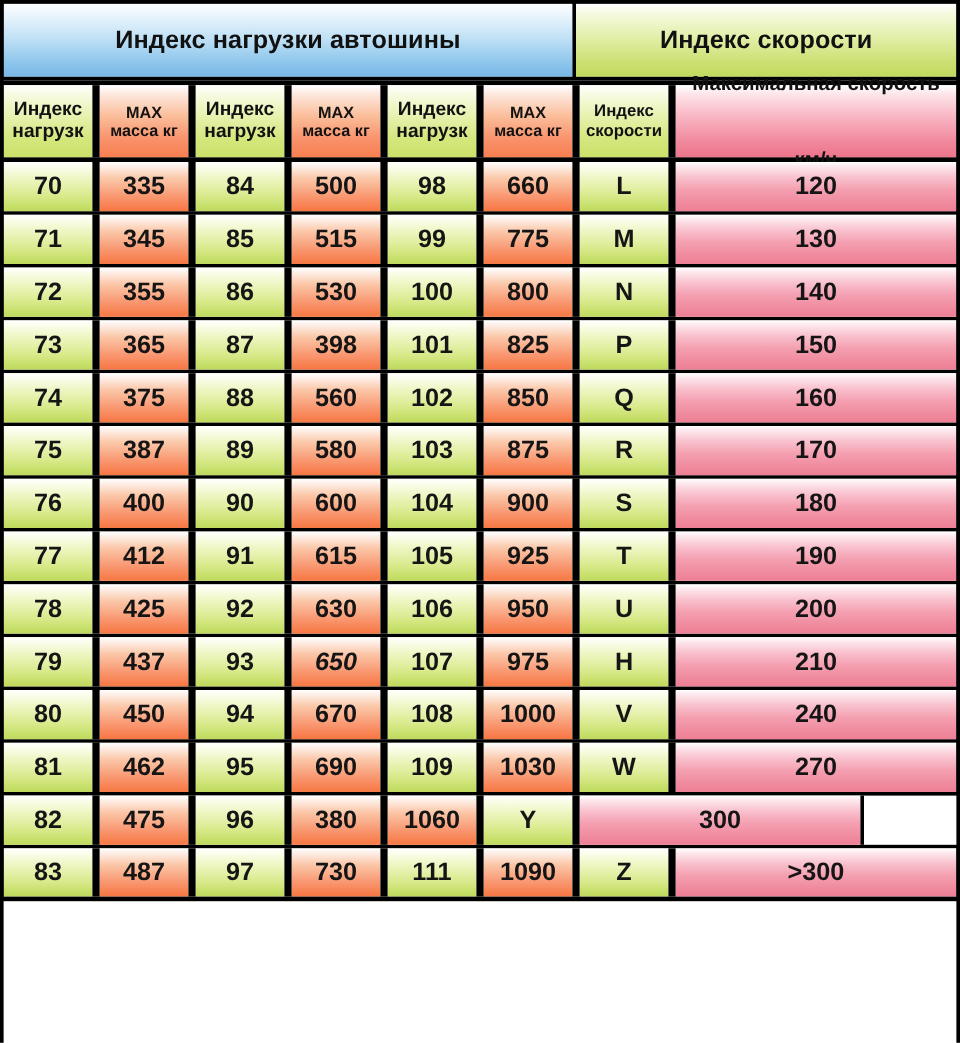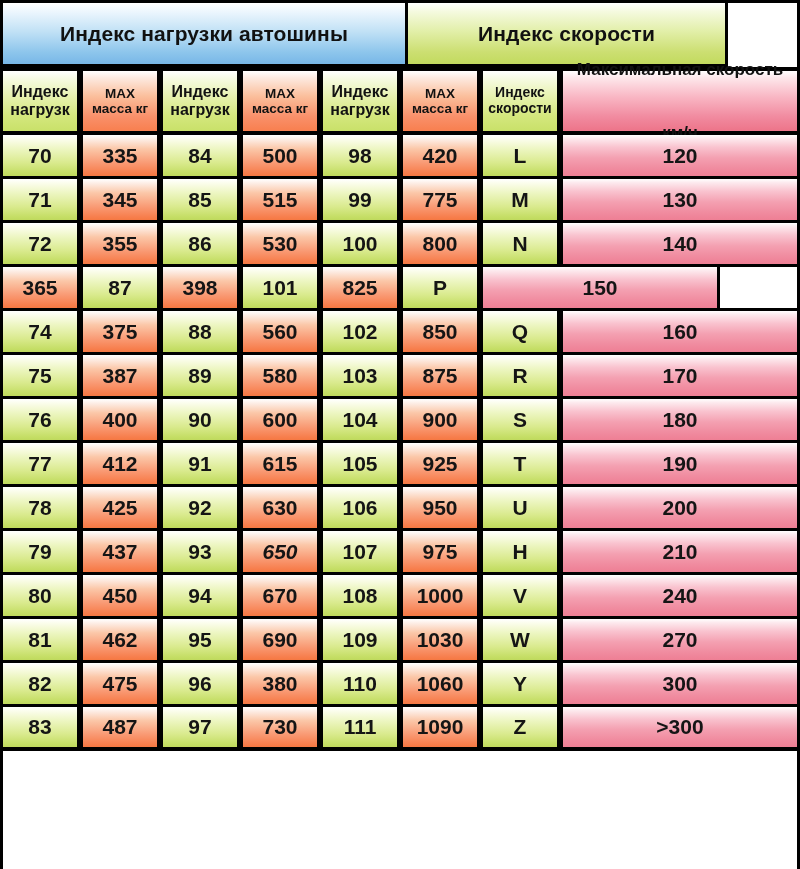--- a/index.html
+++ b/index.html
@@ -34,21 +34,21 @@
     align-items: center;
     justify-content: center;
     text-align: center;
     font-weight: bold;
     font-size: 21px;
     color: #111111;
     letter-spacing: 0.1px;
     border: 3px solid #000000;
   }
   .banner-load {
-    width: 408px;
+    width: 480px;
     background: linear-gradient(to bottom, #ffffff 0%, #eaf5fd 16%, #bfe0f5 48%, #8ec6ec 80%, #78b7e7 100%);
   }
   .banner-speed {
     width: 320px;
     border-left: 0;
     background: linear-gradient(to bottom, #ffffff 0%, #f5fadf 14%, #e2efa9 46%, #ccdf72 80%, #c2da5e 100%);
   }
 
   
   .head-row {
@@ -179,21 +179,21 @@
     </div>
   </div>
 
   <div id="rows-container">
       <div class="data-row">
         <div class="cell w80 c-green">70</div>
         <div class="cell w80 c-orange">335</div>
         <div class="cell w80 c-green">84</div>
         <div class="cell w80 c-orange">500</div>
         <div class="cell w80 c-green">98</div>
-        <div class="cell w80 c-orange">420</div>
+        <div class="cell w80 c-orange">660</div>
         <div class="cell w80 c-green">L</div>
         <div class="cell w240 c-pink">120</div>
       </div>
       <div class="data-row">
         <div class="cell w80 c-green">71</div>
         <div class="cell w80 c-orange">345</div>
         <div class="cell w80 c-green">85</div>
         <div class="cell w80 c-orange">515</div>
         <div class="cell w80 c-green">99</div>
         <div class="cell w80 c-orange">775</div>
@@ -204,20 +204,21 @@
         <div class="cell w80 c-green">72</div>
         <div class="cell w80 c-orange">355</div>
         <div class="cell w80 c-green">86</div>
         <div class="cell w80 c-orange">530</div>
         <div class="cell w80 c-green">100</div>
         <div class="cell w80 c-orange">800</div>
         <div class="cell w80 c-green">N</div>
         <div class="cell w240 c-pink">140</div>
       </div>
       <div class="data-row">
+        <div class="cell w80 c-green">73</div>
         <div class="cell w80 c-orange">365</div>
         <div class="cell w80 c-green">87</div>
         <div class="cell w80 c-orange">398</div>
         <div class="cell w80 c-green">101</div>
         <div class="cell w80 c-orange">825</div>
         <div class="cell w80 c-green">P</div>
         <div class="cell w240 c-pink">150</div>
       </div>
       <div class="data-row">
         <div class="cell w80 c-green">74</div>
@@ -297,21 +298,20 @@
         <div class="cell w80 c-green">109</div>
         <div class="cell w80 c-orange">1030</div>
         <div class="cell w80 c-green">W</div>
         <div class="cell w240 c-pink">270</div>
       </div>
       <div class="data-row">
         <div class="cell w80 c-green">82</div>
         <div class="cell w80 c-orange">475</div>
         <div class="cell w80 c-green">96</div>
         <div class="cell w80 c-orange">380</div>
-        <div class="cell w80 c-green">110</div>
         <div class="cell w80 c-orange">1060</div>
         <div class="cell w80 c-green">Y</div>
         <div class="cell w240 c-pink">300</div>
       </div>
       <div class="data-row">
         <div class="cell w80 c-green">83</div>
         <div class="cell w80 c-orange">487</div>
         <div class="cell w80 c-green">97</div>
         <div class="cell w80 c-orange">730</div>
         <div class="cell w80 c-green">111</div>

